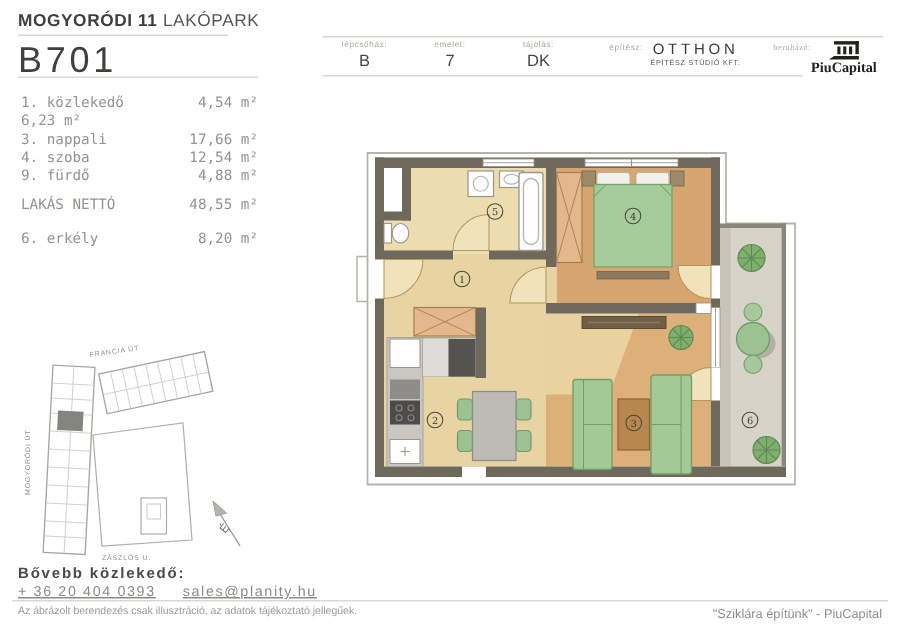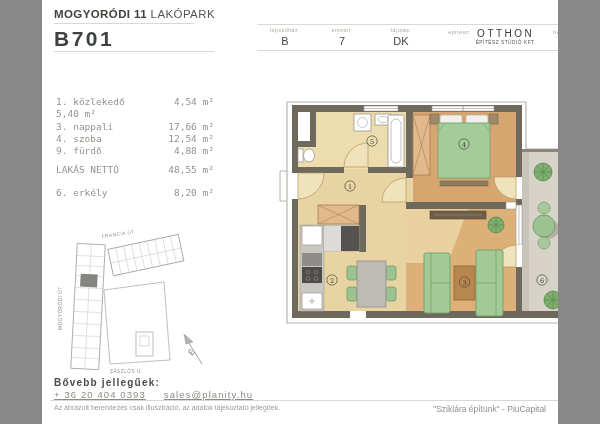--- a/index.html
+++ b/index.html
@@ -1,38 +1,38 @@
 <!DOCTYPE html>
 <html><head>
 <meta charset="utf-8">
 <style>
   html,body{margin:0;padding:0;background:#888;}
-  #sheet{position:relative;width:516px;height:424px;background:#ffffff;overflow:hidden;
+  #sheet{position:relative;width:600px;height:424px;background:#ffffff;overflow:hidden;
          font-family:"Liberation Sans", sans-serif;color:#45463e;margin:0 auto;}
   .abs{position:absolute;}
 
   
   .project-title{left:12px;top:8px;font-size:11.5px;letter-spacing:.4px;color:#3f403a;}
   .project-title b{font-weight:bold;}
   .project-title span{font-weight:400;color:#55564e;}
   .rule{background:#d9d9d3;height:1px;}
-  .unit-id{left:12px;top:27px;font-size:21px;font-weight:bold;letter-spacing:2.5px;color:#3d423c;}
+  .unit-id{left:12px;top:27px;font-size:24px;font-weight:normal;letter-spacing:2.5px;color:#3d423c;}
 
   .fields{left:215px;top:24px;width:374px;height:26px;border-top:1px solid #d9d9d3;display:flex;}
   .fieldcol{text-align:center;padding-top:2px;}
   .fieldlabel{font-size:5.5px;color:#a9a9a1;letter-spacing:.4px;}
   .fieldvalue{font-size:11px;color:#474740;margin-top:2px;}
   .arch-name{font-size:10px;letter-spacing:2.5px;color:#3c3d37;margin-top:1px;}
   .arch-sub{font-size:4.8px;letter-spacing:.5px;color:#55564e;margin-top:1px;}
   .logo-box{display:flex;flex-direction:column;align-items:center;padding-top:0;}
   .logo-text{font-size:9.5px;font-weight:bold;color:#21221c;margin-top:1px;}
 
   
   .room-list{left:14px;top:63px;width:158px;font-family:"DejaVu Sans Mono", monospace;
-             font-size:9.5px;color:#8f978b;margin-top:33px;}
+             font-size:9.5px;color:#8f978b;}
   .room-row{display:flex;justify-content:space-between;line-height:12.3px;white-space:pre;}
   .room-row .area{}
   .total1{margin-top:7px;}
   .total2{margin-top:6px;}
   .balcony-row{margin-top:10px;}
 
   
   .contact-head{left:12px;top:377px;font-size:10px;font-weight:bold;letter-spacing:1.2px;color:#4a4b44;}
   .contact-row{left:12px;top:389px;font-size:9.5px;letter-spacing:1.1px;color:#8b8c85;}
   .contact-row span{margin-right:18px;text-decoration:underline;}
@@ -70,42 +70,42 @@
       <div class="fieldlabel">tájolás:</div>
       <div class="fieldvalue">DK</div>
     </div>
     <div class="fieldcol" style="width:122px;display:flex;justify-content:center;gap:5px;">
       <div class="fieldlabel" style="margin-top:2px;">építész:</div>
       <div>
         <div class="arch-name">OTTHON</div>
         <div class="arch-sub">ÉPÍTÉSZ STÚDIÓ KFT.</div>
       </div>
     </div>
-    <div class="fieldcol" style="width:78px;display:flex;justify-content:flex-start;gap:0;">
+    <div class="fieldcol" style="width:78px;display:flex;justify-content:center;gap:0;font-family:Liberation Serif, serif;">
       <div class="fieldlabel" style="margin-top:2px;">beruházó:</div>
       <div class="logo-box">
         <svg width="26" height="15" viewBox="0 0 26 15">
           <g fill="#22221d">
             <rect x="5" y="0.5" width="19" height="2.6"></rect>
             <rect x="21.4" y="0.5" width="2.6" height="10"></rect>
             <rect x="7.5" y="4.6" width="2.4" height="6"></rect>
             <rect x="12" y="4.6" width="2.4" height="6"></rect>
             <rect x="16.5" y="4.6" width="2.4" height="6"></rect>
             <polygon points="1,14.6 24,14.6 24,12 5,12"></polygon>
           </g>
         </svg>
         <div class="logo-text">PiuCapital</div>
       </div>
     </div>
   </div>
   <div class="abs rule" style="left:215px;top:50px;width:320px;"></div>
 
   <div class="abs room-list">
     <div class="room-row"><span>1. közlekedő</span><span class="area">4,54 m²</span></div>
-    <div class="room-row"><span class="area">5,40 m²</span></div>
+    <div class="room-row"><span class="area">6,23 m²</span></div>
     <div class="room-row"><span>3. nappali</span><span class="area">17,66 m²</span></div>
     <div class="room-row"><span>4. szoba</span><span class="area">12,54 m²</span></div>
     <div class="room-row"><span>9. fürdő</span><span class="area">4,88 m²</span></div>
     <div class="room-row total1"><span>LAKÁS NETTÓ</span><span class="area">48,55 m²</span></div>
     <div class="room-row balcony-row"><span>6. erkély</span><span class="area">8,20 m²</span></div>
   </div>
 
   <svg class="abs" style="left:230px;top:85px;" width="320" height="300" viewBox="0 0 320 300">
 
     <path d="M15,17 H254 V64 H300 V238 H15 Z" fill="none" stroke="#b7b4aa" stroke-width="1.2"></path>
@@ -323,21 +323,21 @@
       <rect x="88" y="124" width="9" height="10" fill="none" stroke="#c6c4bc" stroke-width="0.6"></rect>
     </g>
 
     <g transform="translate(132,120)">
       <line x1="18" y1="32" x2="3" y2="8" stroke="#9a9a92" stroke-width="0.9"></line>
       <polygon points="0,2 9,10 2,12" fill="#b5b3ab" stroke="#9a9a92" stroke-width="0.6"></polygon>
       <text x="8" y="24" transform="rotate(-50 8 24)" font-size="8" fill="#74746c">É</text>
     </g>
   </svg>
 
-  <div class="abs contact-head">Bővebb jellegűek:</div>
+  <div class="abs contact-head">Bővebb közlekedő:</div>
   <div class="abs contact-row">
     <span>+ 36 20 404 0393</span><span>sales@planity.hu</span>
   </div>
   <div class="abs rule footer-rule"></div>
   <div class="abs disclaimer">Az ábrázolt berendezés csak illusztráció, az adatok tájékoztató jellegűek.</div>
   <div class="abs quote">"Sziklára építünk" - PiuCapital</div>
 
 </div>
 
 </body></html>

